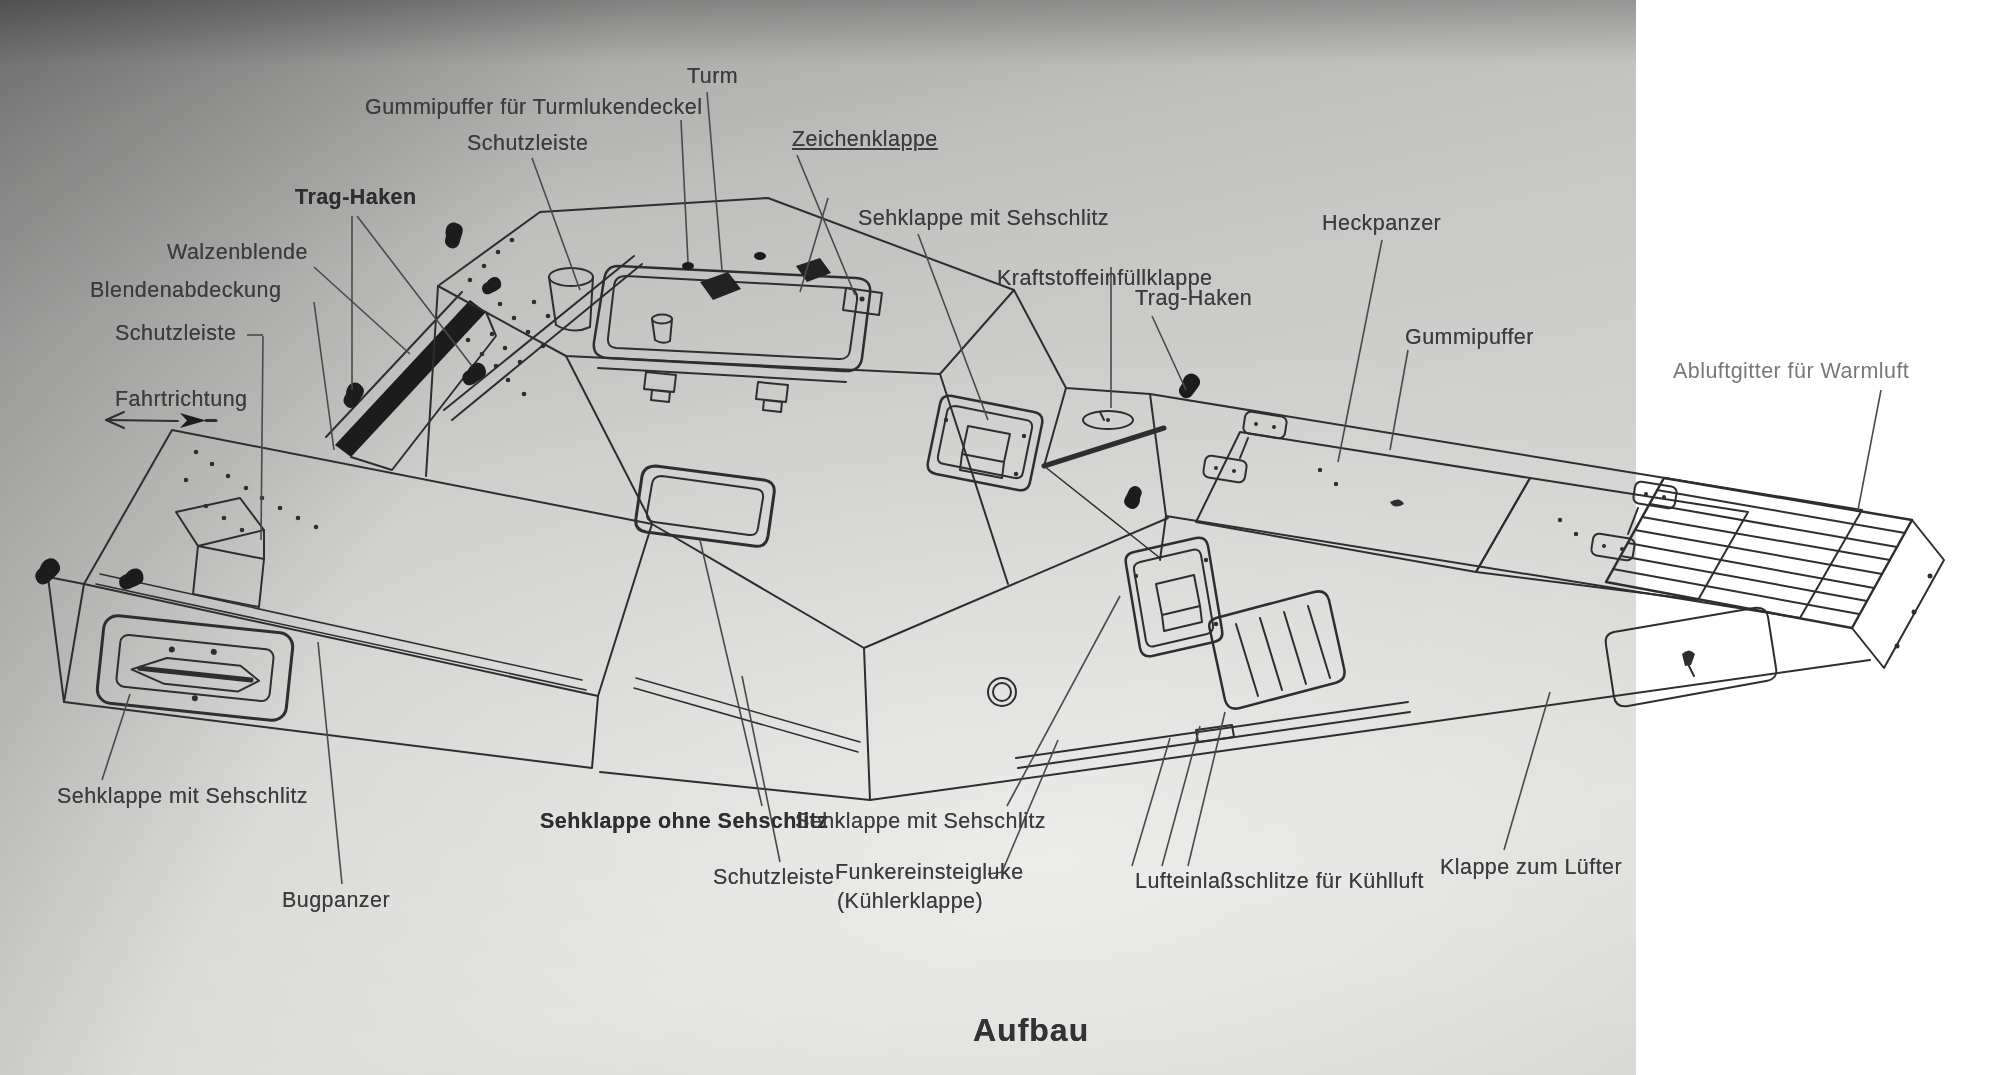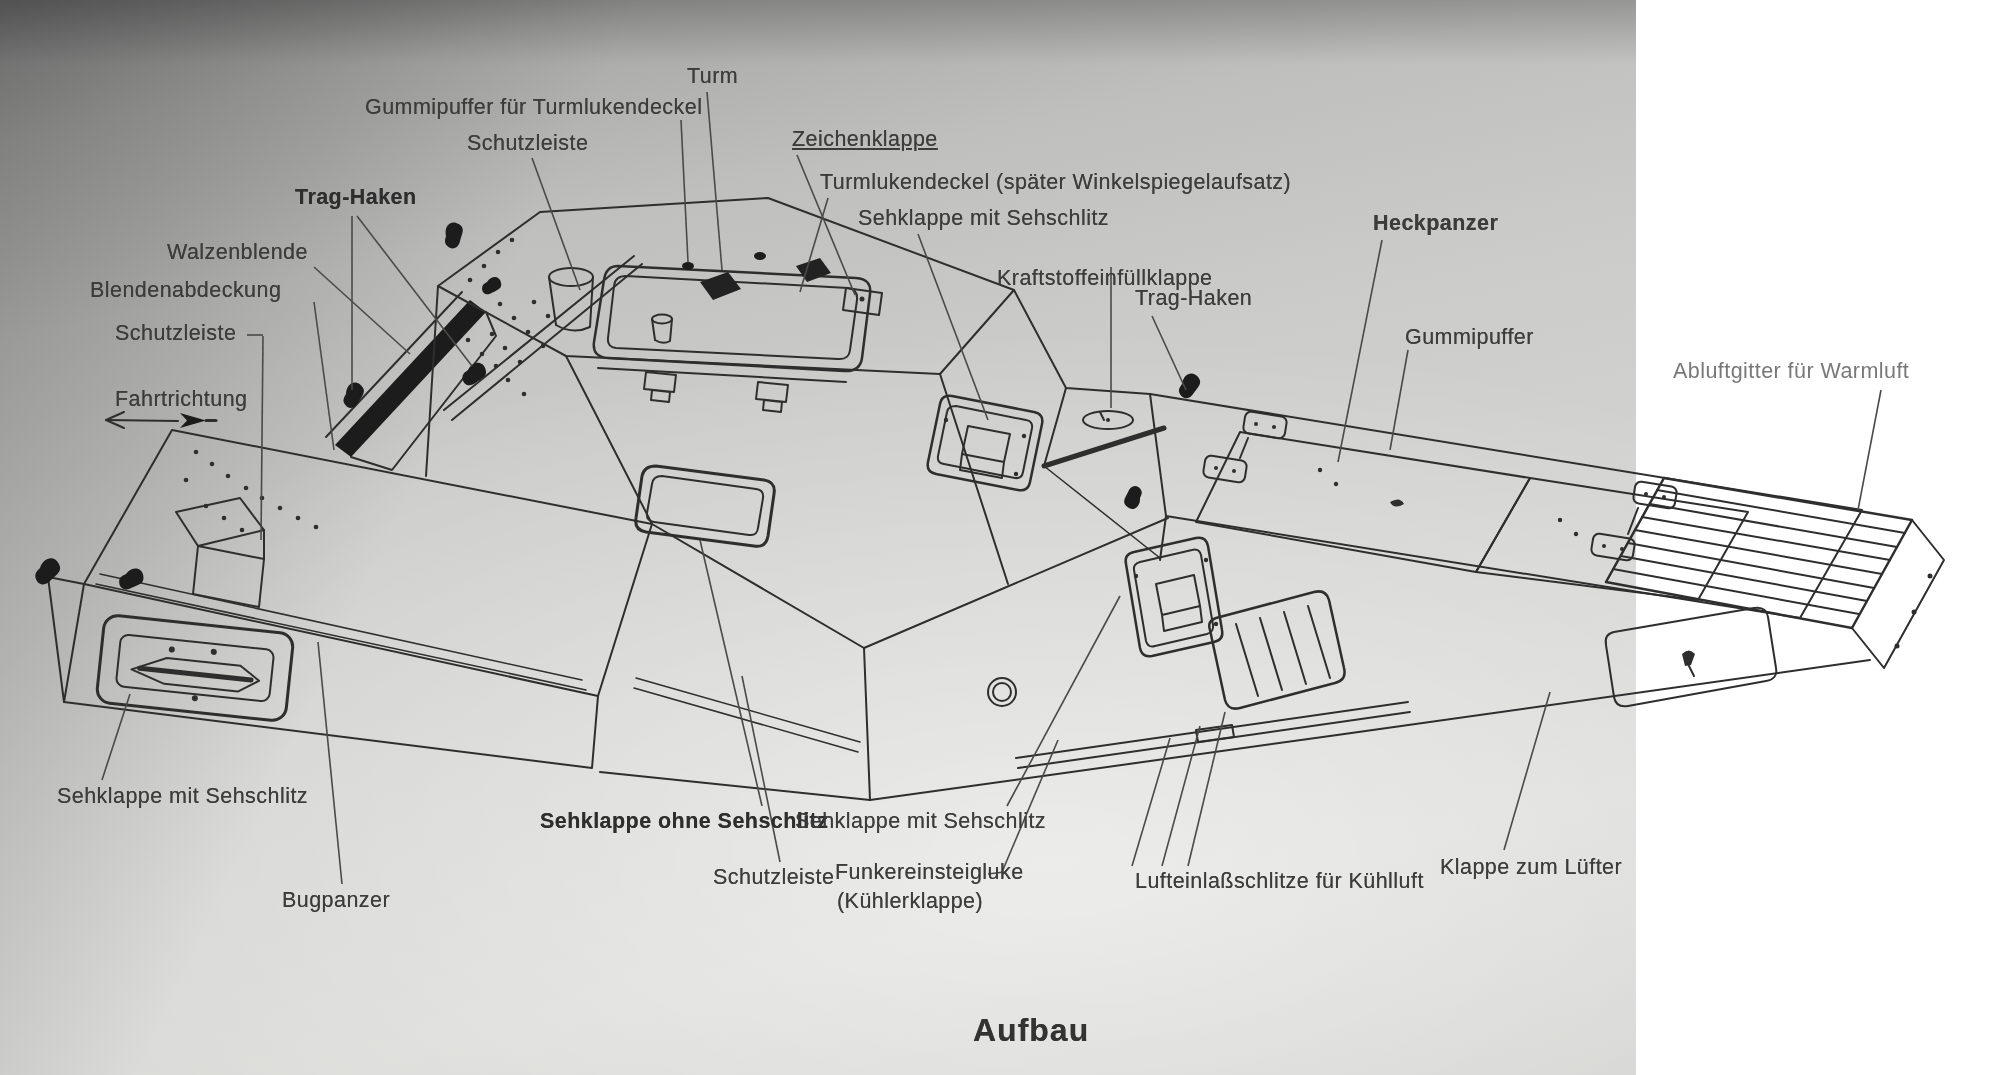--- a/index.html
+++ b/index.html
@@ -279,25 +279,24 @@
       <line x1="1162" y1="866" x2="1200" y2="726" stroke="#4a4a4a" stroke-width="1.6"></line>
       <line x1="1188" y1="866" x2="1225" y2="712" stroke="#4a4a4a" stroke-width="1.6"></line>
       <line x1="1504" y1="850" x2="1550" y2="692" stroke="#4a4a4a" stroke-width="1.6"></line>
     </svg>
 
   <div class="layer" id="labels">
       <div class="part-label" style="left: 687px; top: 64px;">Turm</div>
       <div class="part-label" style="left: 365px; top: 95px;">Gummipuffer für Turmlukendeckel</div>
       <div class="part-label" style="left: 467px; top: 131px;">Schutzleiste</div>
       <div class="part-label" style="left: 792px; top: 127px; text-decoration: underline;">Zeichenklappe</div>
-      <div class="part-label" style="left: 820px; top: 170px;">Turmlukendeckel  (später Winkelspiegelaufsatz)</div>
       <div class="part-label" style="left: 858px; top: 206px;">Sehklappe mit Sehschlitz</div>
       <div class="part-label" style="left: 997px; top: 250px; margin-top: 16px;">Kraftstoffeinfüllklappe</div>
       <div class="part-label" style="left: 1135px; top: 286px;">Trag-Haken</div>
-      <div class="part-label" style="left: 1373px; top: 211px; font-weight: bold;">Heckpanzer</div>
+      <div class="part-label" style="left: 1322px; top: 211px;">Heckpanzer</div>
       <div class="part-label" style="left: 1405px; top: 325px;">Gummipuffer</div>
       <div class="part-label light" style="left: 1673px; top: 359px;">Abluftgitter für Warmluft</div>
       <div class="part-label bold" style="left: 295px; top: 185px;">Trag-Haken</div>
       <div class="part-label" style="left: 167px; top: 240px;">Walzenblende</div>
       <div class="part-label" style="left: 90px; top: 278px;">Blendenabdeckung</div>
       <div class="part-label" style="left: 115px; top: 321px;">Schutzleiste</div>
       <div class="part-label" style="left: 83px; top: 387px; margin-left: 32px;">Fahrtrichtung</div>
       <div class="part-label" style="left: 57px; top: 784px;">Sehklappe mit Sehschlitz</div>
       <div class="part-label" style="left: 282px; top: 888px;">Bugpanzer</div>
       <div class="part-label bold" style="left: 540px; top: 809px;">Sehklappe ohne Sehschlitz</div>

